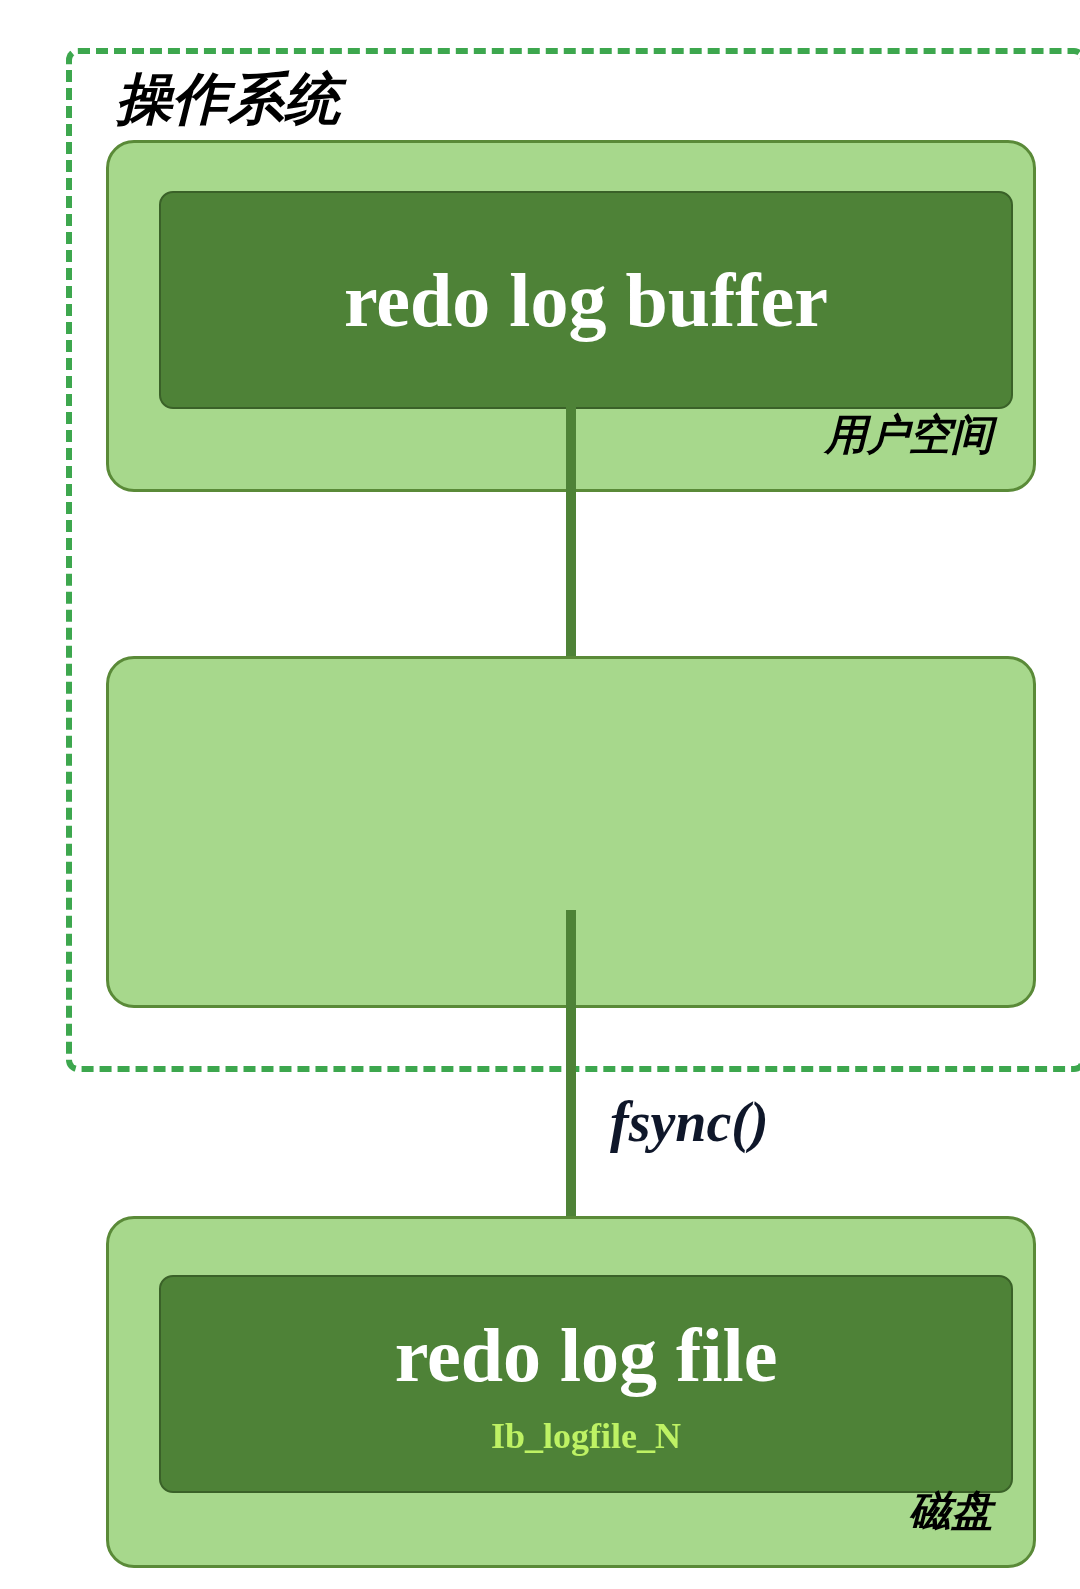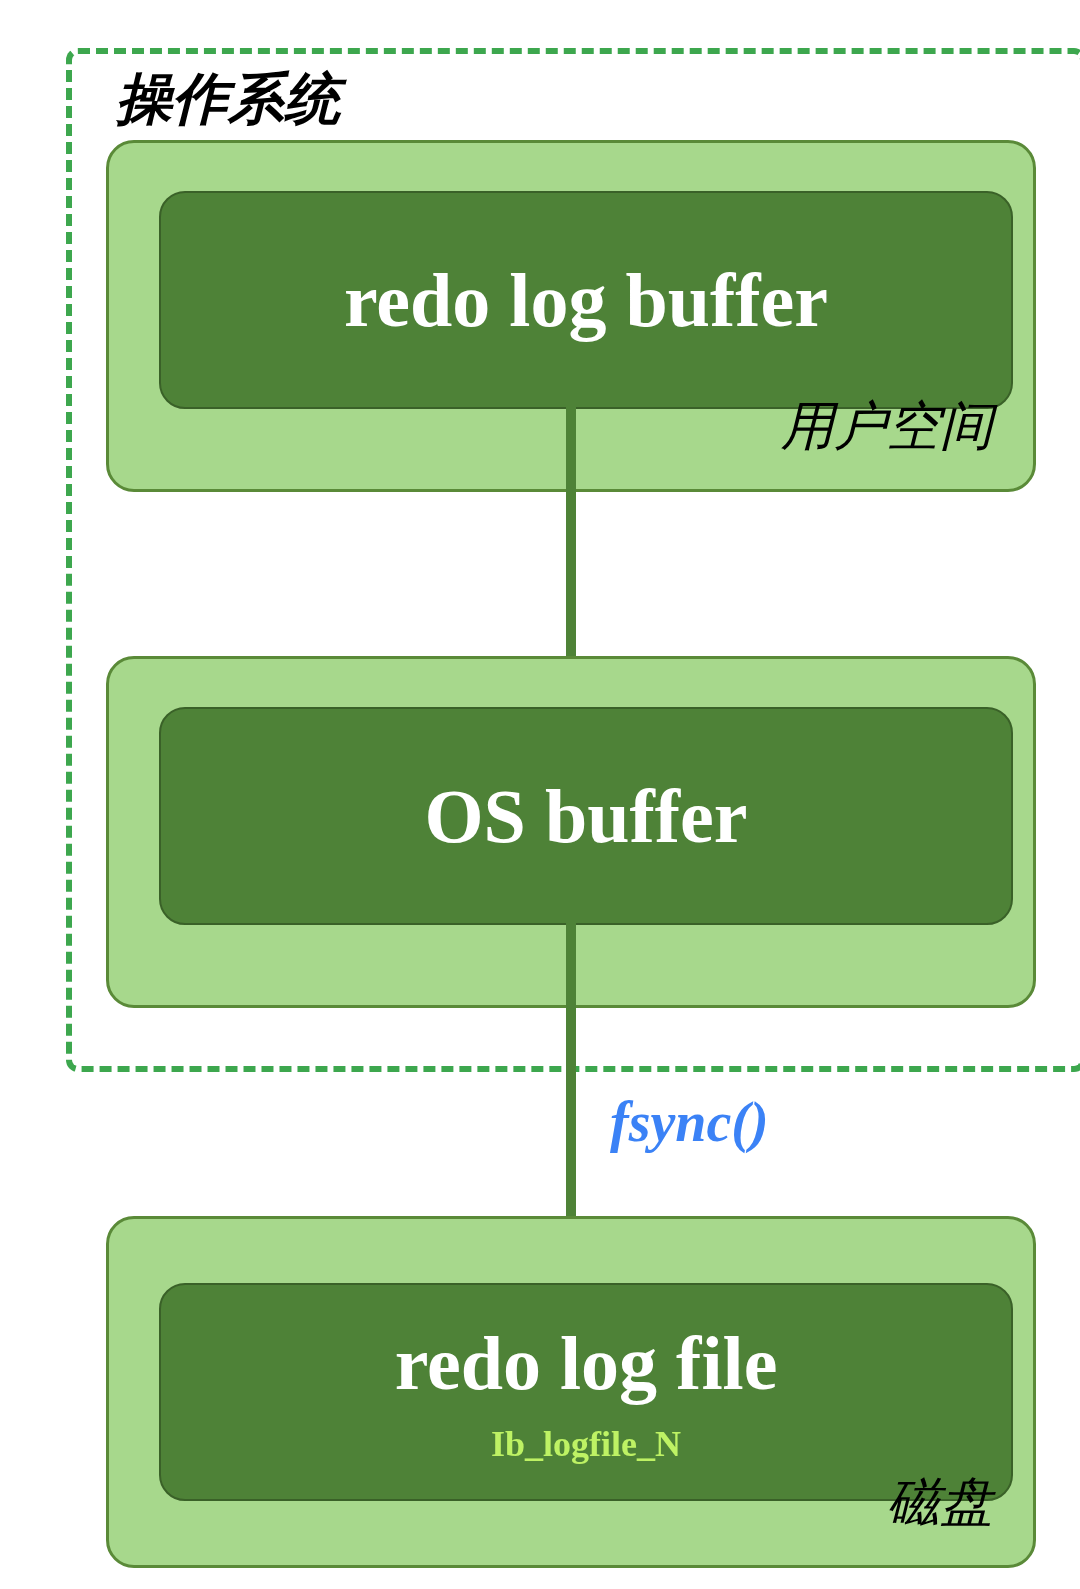--- a/index.html
+++ b/index.html
@@ -30,21 +30,21 @@
     }
     .outer-box {
       position: absolute;
       background: #a7d88c;
       border-radius: 28px;
       border: 3px solid #5a8a38;
     }
     .inner-box {
       position: absolute;
       background: #4e8237;
-      border-radius: 26px;
+      border-radius: 14px;
       border: 2px solid #3a6128;
       display: flex;
       flex-direction: column;
       justify-content: center;
       align-items: center;
     }
     .inner-title {
       color: #fff;
       font-size: 76px;
       font-weight: bold;
@@ -54,35 +54,35 @@
       color: #bef264;
       font-size: 36px;
       font-weight: bold;
       font-family: "Times New Roman", serif;
       margin-top: 4px;
     }
     .box-label {
       position: absolute;
       right: 28px;
       bottom: 14px;
-      font-size: 53px;
-      font-weight: normal;
+      font-size: 42px;
+      font-weight: bold;
       font-style: italic;
       color: #000;
       font-family: "SimSun", "Songti SC", serif;
     }
     
     #box1 { left: 70px; top: 104px; width: 930px; height: 352px; }
     #inner1 { left: 38px; top: 36px; width: 854px; height: 218px; }
     
     #box2 { left: 70px; top: 620px; width: 930px; height: 352px; }
     #inner2 { left: 38px; top: 36px; width: 854px; height: 218px; }
     
     #box3 { left: 70px; top: 1180px; width: 930px; height: 352px; }
-    #inner3 { left: 38px; top: 52px; width: 854px; height: 218px; }
+    #inner3 { left: 38px; top: 44px; width: 854px; height: 218px; }
     
     .arrow-line {
       position: absolute;
       background: #4e8237;
       width: 10px;
     }
     .arrow-head {
       position: absolute;
       width: 0; height: 0;
       border-left: 20px solid transparent;
@@ -96,21 +96,21 @@
     #arrow2-line { left: 530px; top: 874px; height: 312px; }
     #arrow2-head { left: 515px; top: 1184px; }
     
     .fsync-label {
       position: absolute;
       left: 574px;
       top: 1054px;
       font-size: 56px;
       font-weight: bold;
       font-style: italic;
-      color: #3b82f6;
+      color: #0f172a;
       font-family: "Times New Roman", serif;
     }
   </style>
 </head>
 <body>
 
 <div class="dashed-container"></div>
 
 <div class="os-title">操作系统</div>
 
@@ -118,23 +118,20 @@
   <div class="inner-box" id="inner1">
     <div class="inner-title">redo log buffer</div>
   </div>
   <div class="box-label">用户空间</div>
 </div>
 
 <div class="arrow-line" id="arrow1-line"></div>
 <div class="arrow-head" id="arrow1-head"></div>
 
 <div class="outer-box" id="box2">
-  <div class="inner-box" id="inner2">
-    <div class="inner-title">OS buffer</div>
-  </div>
 </div>
 
 <div class="arrow-line" id="arrow2-line"></div>
 <div class="arrow-head" id="arrow2-head"></div>
 <div class="fsync-label">fsync()</div>
 
 <div class="outer-box" id="box3">
   <div class="inner-box" id="inner3">
     <div class="inner-title">redo log file</div>
     <div class="inner-subtitle">Ib_logfile_N</div>

